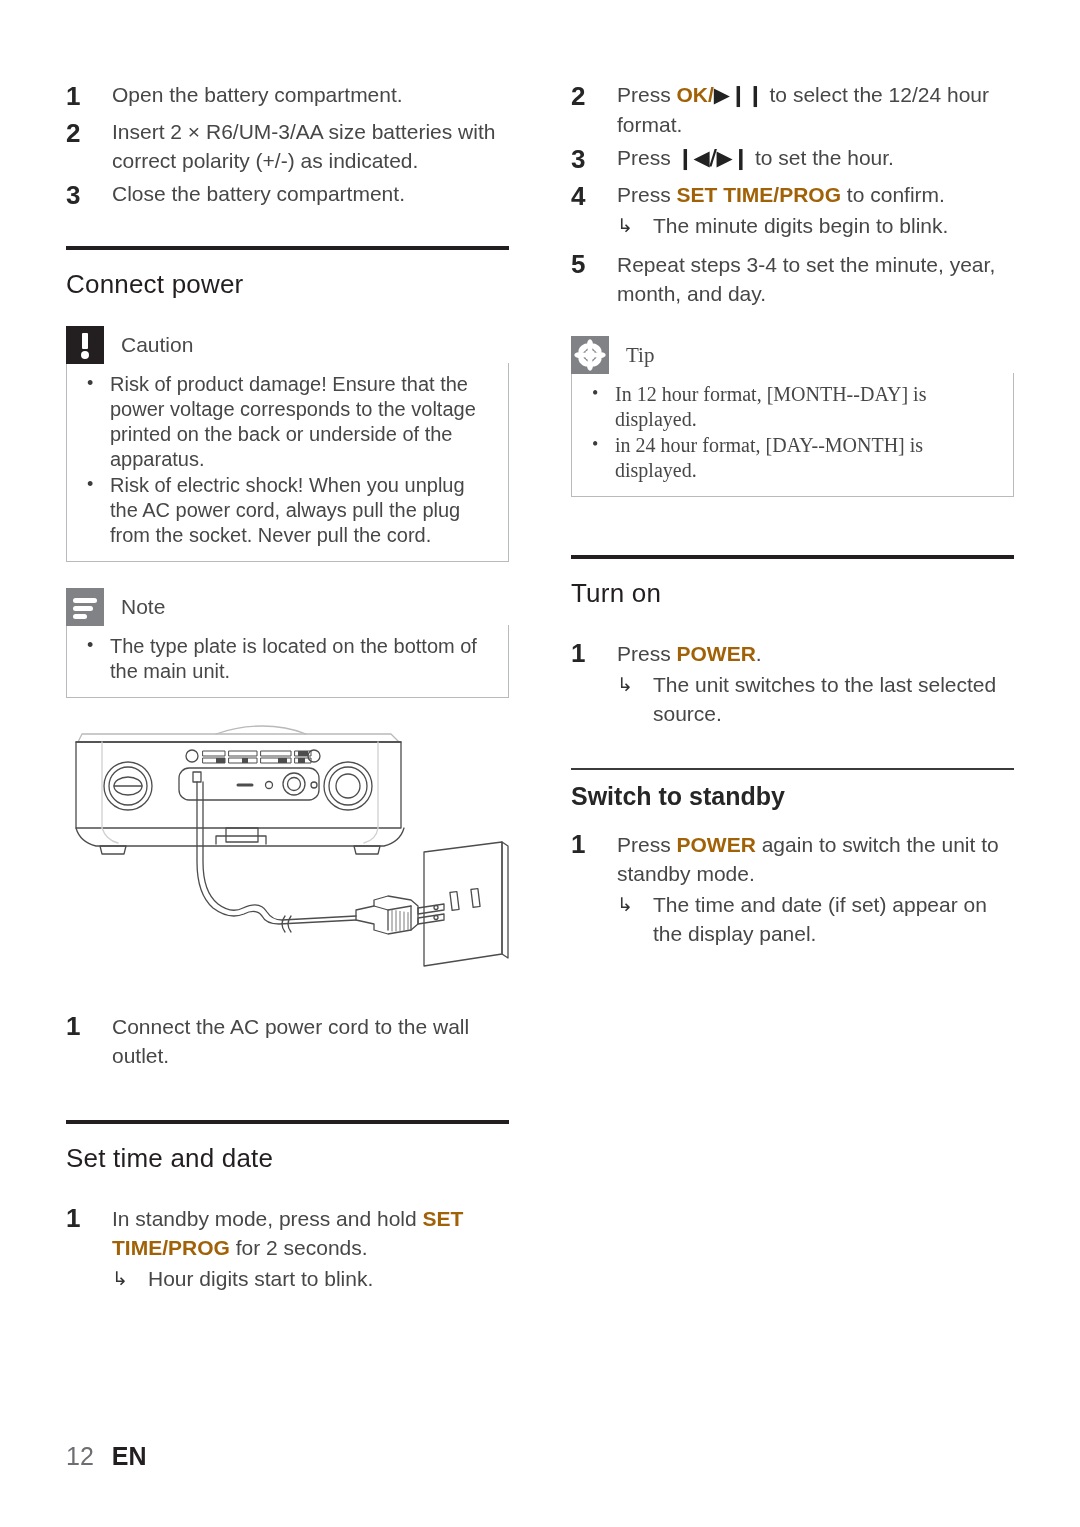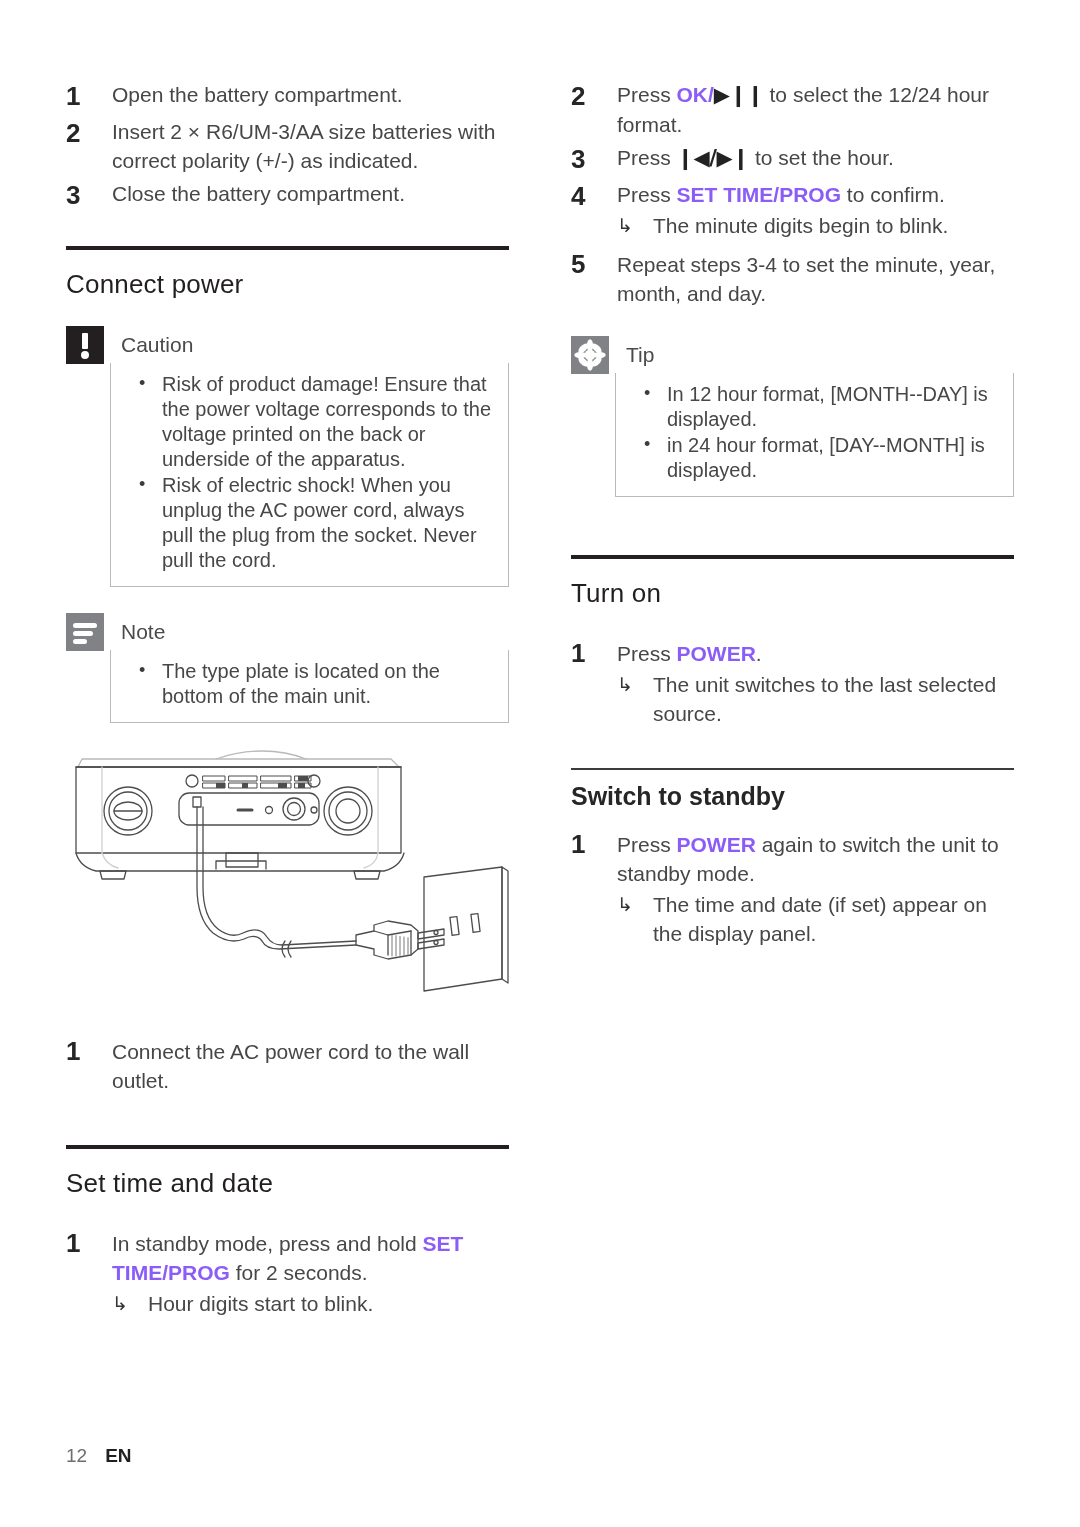--- a/index.html
+++ b/index.html
@@ -46,21 +46,21 @@
     padding-top: 1px;
   }
   .step-body {
     flex: 1 1 auto;
     font-size: 21px;
     line-height: 29px;
     color: #474747;
     padding-top: 4px;
   }
   .step-tight .step-body { padding-top: 2px; }
-  .b { font-weight: bold; color: #8b5cf6; }
+  .b { font-weight: bold; color: #a16207; }
   .sym { font-family: "DejaVu Sans", sans-serif; font-weight: bold; letter-spacing: -0.5px; color: #222;}
 
   .sub {
     display: flex;
     align-items: flex-start;
     margin-top: 2px;
     font-size: 21px;
     line-height: 29px;
     color: #474747;
   }
@@ -117,23 +117,22 @@
   .callout-icon.tip { background: #808285; }
   .callout-label {
     font-size: 21px;
     color: #4a4a4a;
     padding-left: 17px;
     line-height: 38px;
   }
   .callout-body {
     border: 1px solid #b9babc;
     border-top: none;
-    padding: 9px 14px 12px 22px;
+    padding: 9px 14px 12px 14px;
     margin-top: -1px;
-    margin-left: 44px;
   }
   .bullets { list-style: none; margin: 0; padding: 0; }
   .bullets li {
     position: relative;
     padding-left: 29px;
     font-size: 20px;
     line-height: 25px;
     color: #474747;
     margin-bottom: 1px;
   }
@@ -184,21 +183,21 @@
     height: 268px;
     margin-top: 26px;
   }
   .illus svg { display: block; }
 
   
   .footer {
     position: absolute;
     left: 66px;
     top: 1444px;
-    font-size: 19px;
+    font-size: 25px;
     line-height: 24px;
   }
   .footer .pg { color: #6d6e71; margin-right: 18px; }
   .footer .lang { color: #231f20; font-weight: bold; }
 </style>
 </head>
 <body>
 
 <div class="page">
 
@@ -407,21 +406,21 @@
           </div>
         </div>
       </div>
 
       <div class="step" style="margin-top:6px;">
         <div class="step-num">5</div>
         <div class="step-body">Repeat steps 3-4 to set the minute, year, month, and day.</div>
       </div>
     </div>
 
-    <div class="callout" style="margin-top:28px;">
+    <div class="callout" style="margin-top:28px;font-family:Liberation Serif, serif;">
       <div class="callout-head">
         <div class="callout-icon tip">
           <svg class="tip-ast" viewBox="0 0 38 38">
             <g fill="#ffffff">
               <ellipse cx="19" cy="9.5" rx="3.1" ry="6.2"></ellipse>
               <ellipse cx="19" cy="28.5" rx="3.1" ry="6.2"></ellipse>
               <ellipse cx="9.5" cy="19" rx="6.2" ry="3.1"></ellipse>
               <ellipse cx="28.5" cy="19" rx="6.2" ry="3.1"></ellipse>
               <ellipse cx="12.3" cy="12.3" rx="3.1" ry="6.2" transform="rotate(45 12.3 12.3)"></ellipse>
               <ellipse cx="25.7" cy="25.7" rx="3.1" ry="6.2" transform="rotate(45 25.7 25.7)"></ellipse>

